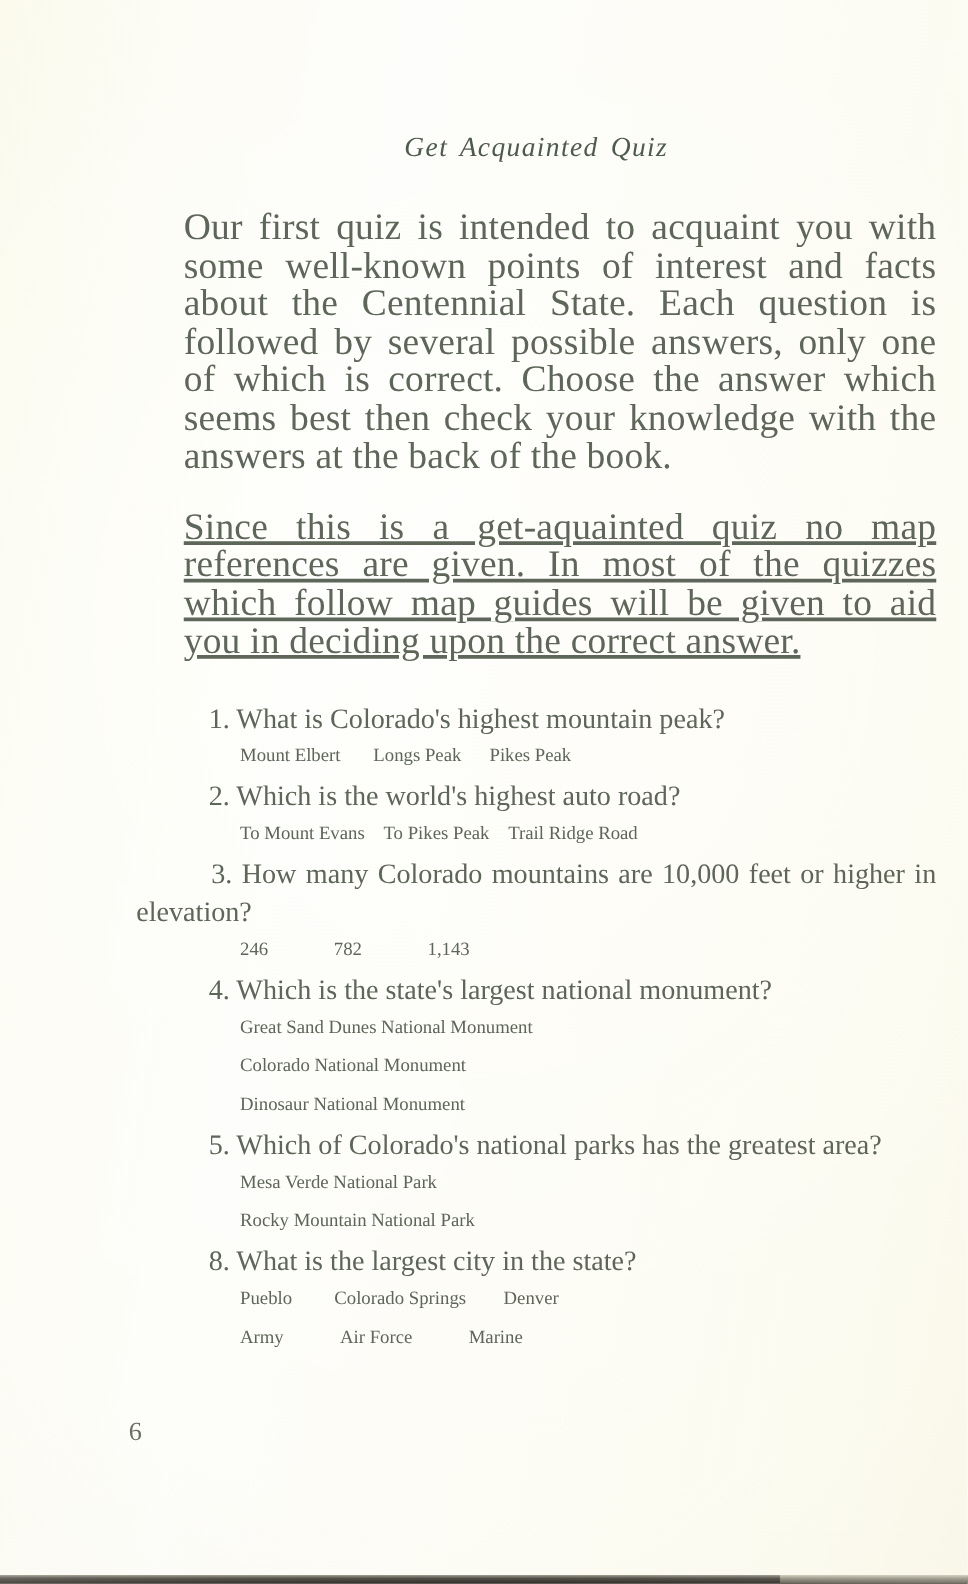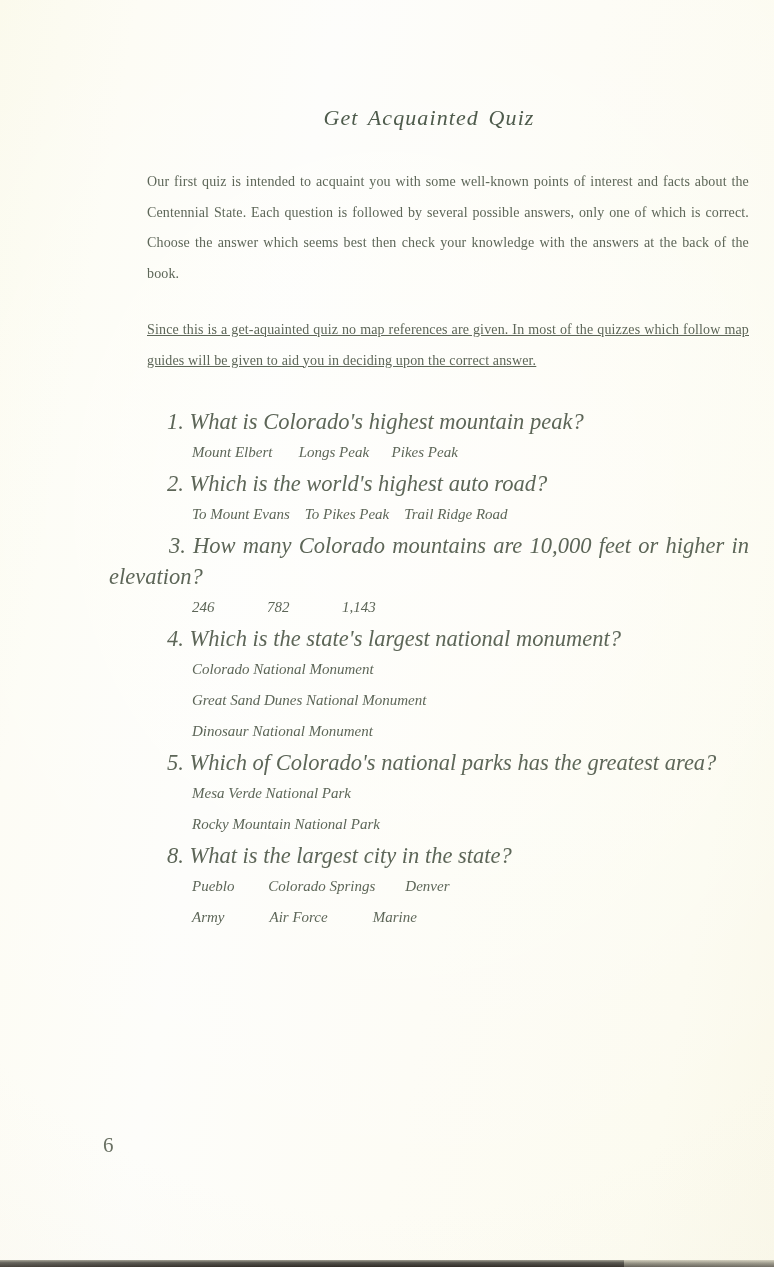--- a/index.html
+++ b/index.html
@@ -67,31 +67,30 @@
     font-size: 22px;
     letter-spacing: 1.1px;
     word-spacing: 3px;
     color: #4e5b4c;
   }
 
   .intro {
     margin: 0;
     text-align: justify;
     text-justify: inter-word;
-    font-size: 14px;
+    font-size: 30px;
     line-height: 30.5px;
     letter-spacing: 0.15px;
   }
   .intro-1 { margin-top: 36px; }
   .intro-2 { margin-top: 26px; text-decoration: underline; }
   .indent { padding-left: 38px; }
 
   .questions {
     margin-top: 30px;
-    font-style: italic;
   }
 
   .qblock { margin-bottom: 0; }
 
   .qline {
     font-size: 22.5px;
     line-height: 31px;
     margin: 0;
     padding-left: 60px;
     text-indent: -2px;
@@ -148,22 +147,22 @@
       </div>
 
       <div class="qblock">
         <p class="qline wrap">3. How many Colorado mountains are 10,000 feet or higher in elevation?</p>
         <p class="answers"><span class="opt">246</span>&nbsp;&nbsp;&nbsp;&nbsp;&nbsp;&nbsp;&nbsp;&nbsp;&nbsp;&nbsp;&nbsp;&nbsp;&nbsp;&nbsp;<span class="opt">782</span>&nbsp;&nbsp;&nbsp;&nbsp;&nbsp;&nbsp;&nbsp;&nbsp;&nbsp;&nbsp;&nbsp;&nbsp;&nbsp;&nbsp;<span class="opt">1,143</span></p>
       </div>
 
       <div class="qblock">
         <p class="qline">4.  Which is the state's largest national monument?</p>
         <div class="answers stacked">
+          <span class="opt">Great Sand Dunes National Monument</span>
           <span class="opt">Colorado National Monument</span>
-          <span class="opt">Great Sand Dunes National Monument</span>
           <span class="opt">Dinosaur National Monument</span>
         </div>
       </div>
 
       <div class="qblock">
         <p class="qline">5.  Which of Colorado's national parks has the greatest area?</p>
         <div class="answers stacked">
           <span class="opt">Mesa Verde National Park</span>
           <span class="opt">Rocky Mountain National Park</span>
         </div>

